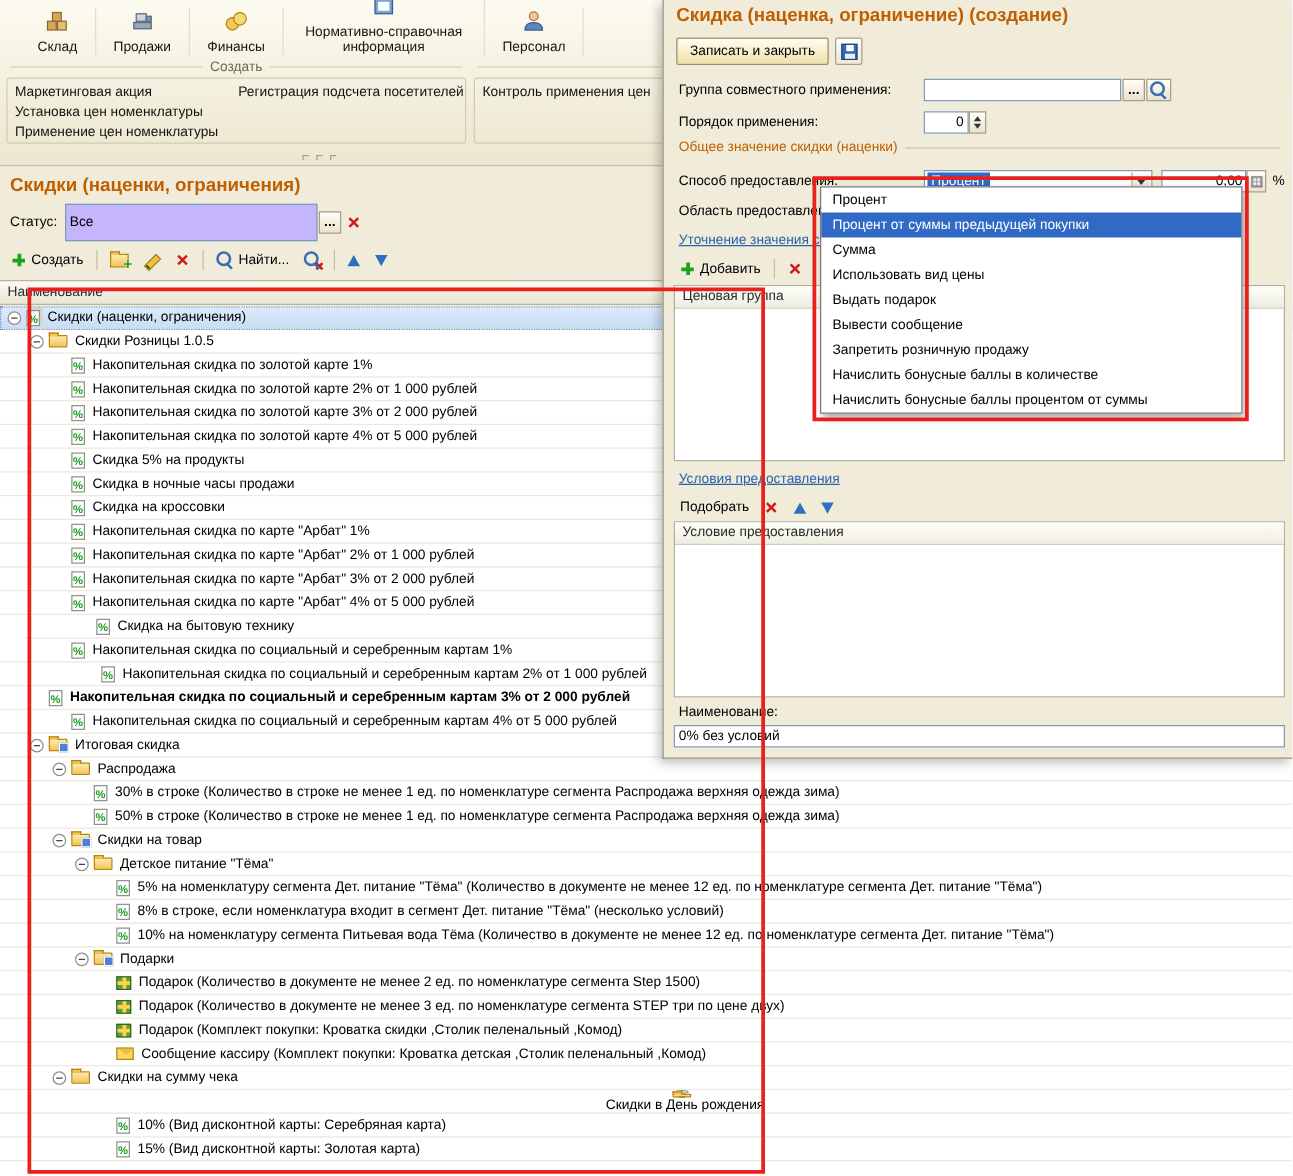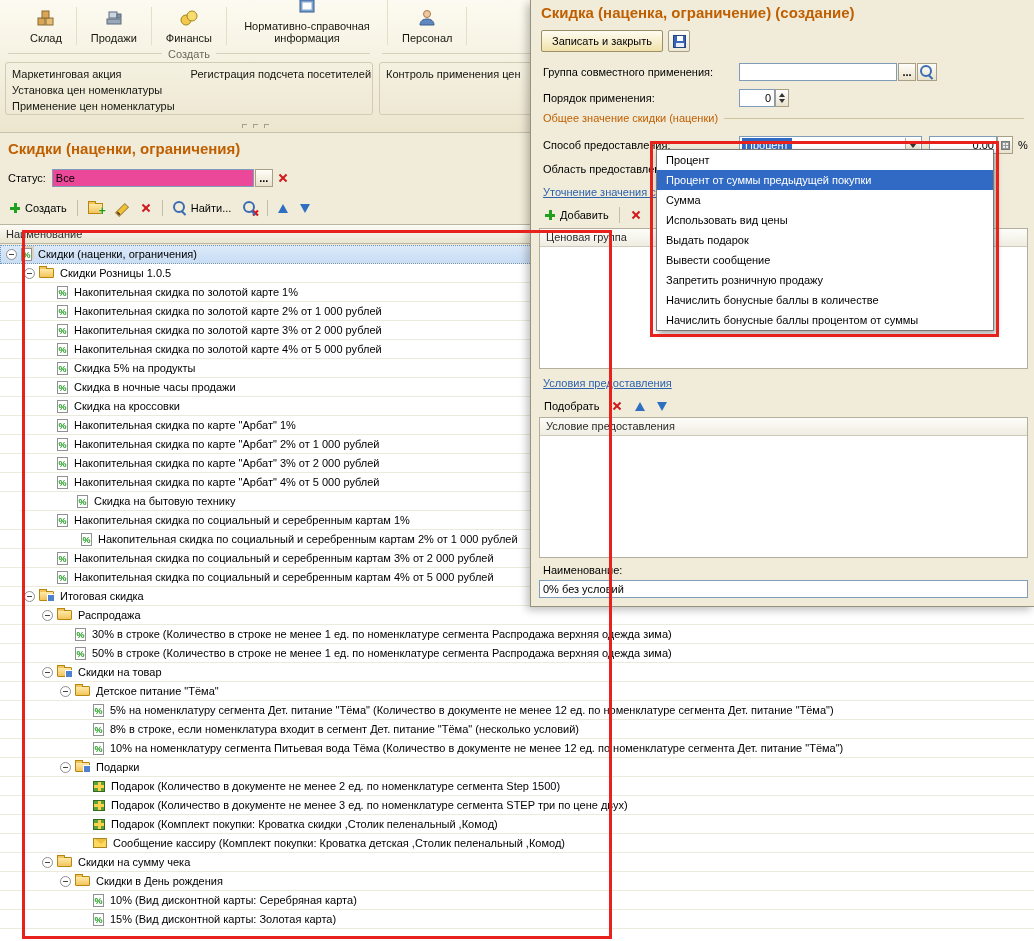--- a/index.html
+++ b/index.html
@@ -19,21 +19,21 @@
   .rgroup-title::before,.rgroup-title::after{content:"";flex:1;height:1px;background:#d8d2bb}
   .rgroup-box{border:1px solid #d2ccb4;border-radius:3px;margin:2px 3px 0;padding:3px 6px;height:53px;display:flex;gap:16px}
   .rlink{display:block;color:#15150f;line-height:16px;cursor:pointer;white-space:nowrap;text-decoration:none}
   .ribbon-grip{position:absolute;left:242px;top:124px;display:flex;gap:6px}
   .grip-mark{width:5px;height:4px;border-left:1px solid #a49f89;border-top:1px solid #a49f89}
 
   
   .panel-title{position:absolute;left:8px;top:140px;font-size:15px;font-weight:bold;color:#c05f00;white-space:nowrap}
   .status-row{position:absolute;left:8px;top:168px;height:20px;display:flex;align-items:center}
   .status-label{margin-right:6px}
-  .status-combo{width:202px;height:18px;background:#ec4899;border:1px solid #7f9db9;display:flex;align-items:center;padding:0 3px}
+  .status-combo{width:202px;height:30px;background:#c4b5fd;border:1px solid #7f9db9;display:flex;align-items:center;padding:0 3px}
   .btn-mini{width:18px;height:18px;border:1px solid #a89f86;background:linear-gradient(#fffef8,#e9e2cc);display:flex;align-items:center;justify-content:center;margin-left:1px;cursor:pointer}
   .dots::before{content:"...";font-weight:bold;line-height:8px}
   .status-clear{margin-left:4px}
 
   .list-toolbar{position:absolute;left:4px;top:196px;height:24px;display:flex;align-items:center;gap:2px}
   .tb-btn{display:flex;align-items:center;gap:4px;padding:3px 5px;cursor:pointer;border-radius:2px}
   .tb-sep{width:1px;height:16px;background:#c4bfa9;margin:0 3px}
   .tree-header{position:absolute;left:0;top:224px;width:100%;height:20px;background:linear-gradient(#fcfbf5,#e9e5d2);border-top:1px solid #b9b5a0;border-bottom:1px solid #b9b5a0;line-height:19px;padding-left:6px;color:#2b2b2b}
   .tree{position:absolute;left:0;top:245px;width:100%;height:696px;background:#fff;overflow:hidden}
   .tree-row{height:19px;display:flex;align-items:center;border-bottom:1px solid #eceada;white-space:nowrap;cursor:default}
@@ -321,21 +321,21 @@
       <div class="tree-row" style="padding-left: 42px;">
         <span class="t-spacer"></span>
         <span class="t-discount"></span>
         <span class="tree-label">Накопительная скидка по социальный и серебренным картам 1%</span>
       </div>
       <div class="tree-row" style="padding-left: 66px;">
         <span class="t-spacer"></span>
         <span class="t-discount"></span>
         <span class="tree-label">Накопительная скидка по социальный и серебренным картам 2% от 1 000 рублей</span>
       </div>
-      <div class="tree-row" style="padding-left: 42px;">
+      <div class="tree-row" style="padding-left: 24px; font-weight: bold;">
         <span class="t-spacer"></span>
         <span class="t-discount"></span>
         <span class="tree-label">Накопительная скидка по социальный и серебренным картам 3% от 2 000 рублей</span>
       </div>
       <div class="tree-row" style="padding-left: 42px;">
         <span class="t-spacer"></span>
         <span class="t-discount"></span>
         <span class="tree-label">Накопительная скидка по социальный и серебренным картам 4% от 5 000 рублей</span>
       </div>
       <div class="tree-row" style="padding-left: 24px;">
@@ -406,21 +406,21 @@
       <div class="tree-row" style="padding-left: 78px;">
         <span class="t-spacer"></span>
         <span class="t-message"></span>
         <span class="tree-label">Сообщение кассиру (Комплект покупки: Кроватка детская ,Столик пеленальный ,Комод)</span>
       </div>
       <div class="tree-row" style="padding-left: 42px;">
         <span class="t-expand"></span>
         <span class="t-folder"></span>
         <span class="tree-label">Скидки на сумму чека</span>
       </div>
-      <div class="tree-row" style="padding-left: 60px;">
+      <div class="tree-row" style="padding-left: 60px; flex-direction: column;">
         <span class="t-expand"></span>
         <span class="t-folder"></span>
         <span class="tree-label">Скидки в День рождения</span>
       </div>
       <div class="tree-row" style="padding-left: 78px;">
         <span class="t-spacer"></span>
         <span class="t-discount"></span>
         <span class="tree-label">10% (Вид дисконтной карты: Серебряная карта)</span>
       </div>
       <div class="tree-row" style="padding-left: 78px;">

